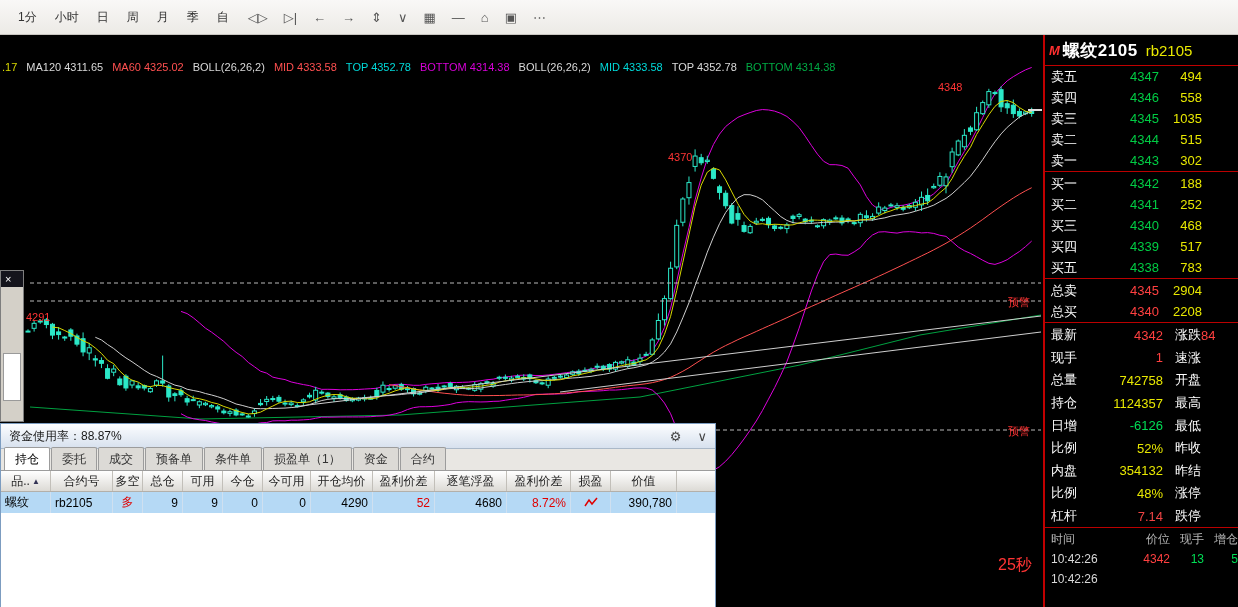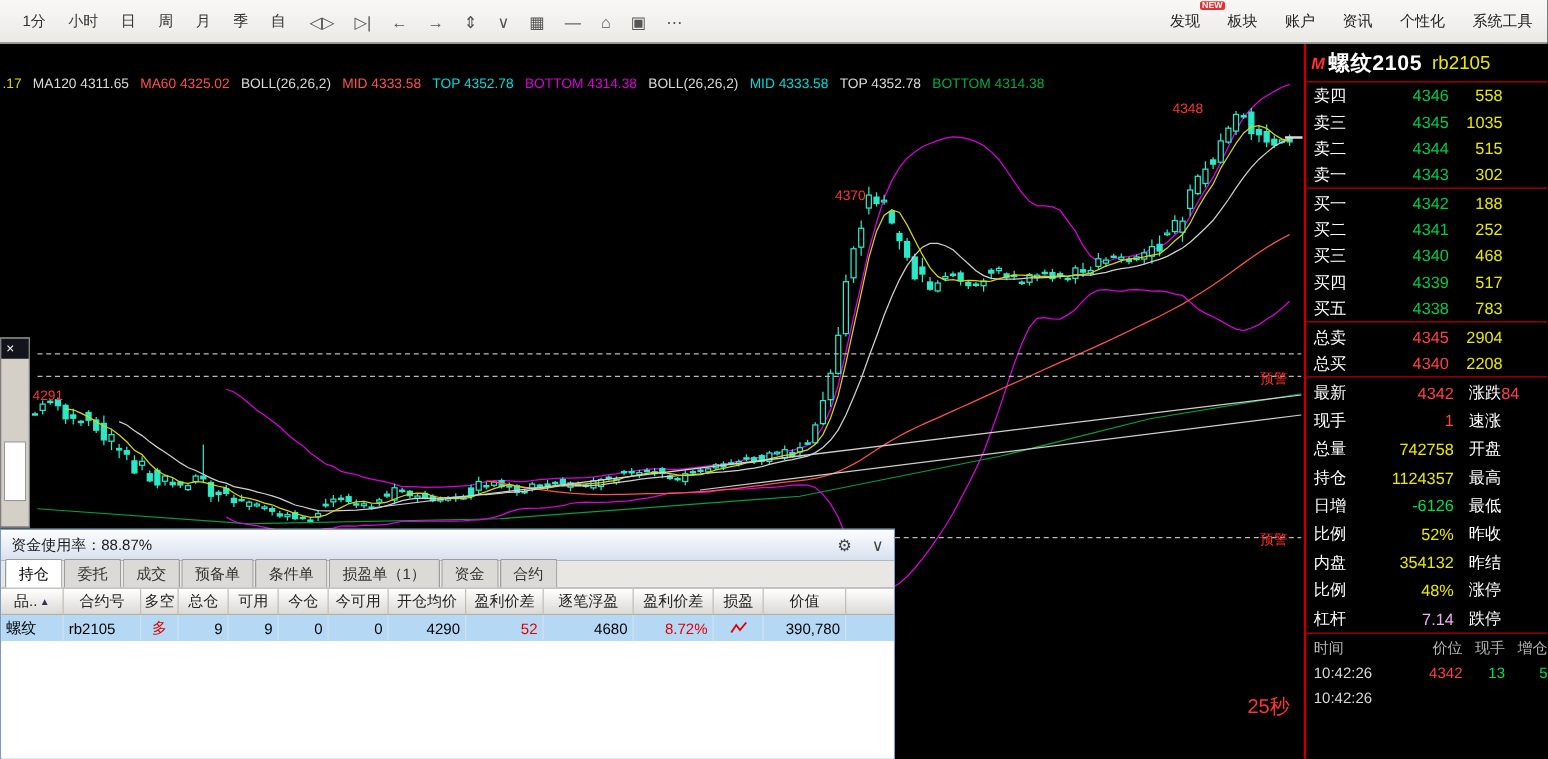--- a/index.html
+++ b/index.html
@@ -100,28 +100,20 @@
       <div class="tb-ic">←</div>
       <div class="tb-ic">→</div>
       <div class="tb-ic">⇕</div>
       <div class="tb-ic">∨</div>
       <div class="tb-ic">▦</div>
       <div class="tb-ic">—</div>
       <div class="tb-ic">⌂</div>
       <div class="tb-ic">▣</div>
       <div class="tb-ic">⋯</div>
     </div>
-  <div class="tb-right" id="tb-menu">
-      <div class="menu-item">发现<span class="badge">NEW</span></div>
-      <div class="menu-item">板块</div>
-      <div class="menu-item">账户</div>
-      <div class="menu-item">资讯</div>
-      <div class="menu-item">个性化</div>
-      <div class="menu-item">系统工具</div>
-    </div>
 </div>
 
 <div class="chart">
   <div class="indicator-line" id="ind-line"><span style="color: rgb(216, 216, 0);">.17</span><span style="color: rgb(217, 217, 217);">MA120 4311.65</span><span style="color: rgb(255, 80, 80);">MA60 4325.02</span><span style="color: rgb(217, 217, 217);">BOLL(26,26,2)</span><span style="color: rgb(255, 80, 80);">MID 4333.58</span><span style="color: rgb(0, 217, 217);">TOP 4352.78</span><span style="color: rgb(217, 0, 217);">BOTTOM 4314.38</span><span style="color: rgb(217, 217, 217);">BOLL(26,26,2)</span><span style="color: rgb(0, 217, 217);">MID 4333.58</span><span style="color: rgb(217, 217, 217);">TOP 4352.78</span><span style="color: rgb(0, 170, 68);">BOTTOM 4314.38</span></div>
   <svg id="chart-svg" width="1043" height="572">
       <polyline points="30,372 200,384 400,380 640,362 800,330 920,300 1041,280" fill="none" stroke="#00a040" stroke-width="1"></polyline>
       <polyline points="181,276.41751018395735 187.12,278.5923116297963 193.24,282.7431032487584 199.36,287.85624071444363 205.48,293.1702232812786 211.6,297.1608588741601 217.72,301.7701087957412 223.84,306.46547827106406 229.96,312.3803033415061 236.08,317.31800027788813 242.20000000000002,321.5241220014632 248.32,327.4468421663423 254.44,331.7653621197733 260.56,336.21666769628973 266.68,338.1289885276001 272.8,342.1363226271242 278.92,343.5225936765328 285.04,344.595554239615 291.16,346.9414822178842 297.28000000000003,348.3146706764619 303.4,349.5857918626789 309.52,350.61575229356276 315.64,352.5163130247929 321.76,354.3478689248932 327.88,354.2955938461455 334,354.4467109507714 340.12,354.8149345178117 346.24,354.72720598425076 352.36,354.6924920593501 358.48,354.42709450444454 364.6,354.0499077735276 370.72,353.6921840247469 376.84000000000003,353.2640464470587 382.96,351.40522793308446 389.08,350.36928562352114 395.2,349.4200007469917 401.32,349.2433385789773 407.44,349.7151631273355 413.56,350.3056991360627 419.68,350.29731764027747 425.8,349.40227893421434 431.92,348.7765112847028 438.04,348.31783388013537 444.16,347.7936333737198 450.28000000000003,347.4480830262146 456.40000000000003,347.5629340022424 462.52,347.3413029524054 468.64,347.0842073426884 474.76,346.493695250203 480.88,345.7109949836449 487,344.738710837948 493.12,344.1688023984825 499.24,342.73776739553796 505.36,341.99894450765714 511.48,341.3161843194048 517.6,340.4531282503922 523.72,340.1656574663739 529.84,340.1393200566854 535.96,340.57127433590904 542.08,340.47585214302853 548.2,339.9666587067313 554.32,339.27133250014595 560.44,338.51848848046575 566.5600000000001,337.673728085756 572.6800000000001,336.8525732901744 578.8,336.53698343663746 584.92,335.2633063856738 591.04,334.08491671011507 597.16,332.5480231149322 603.28,331.54466073216463 609.4,330.8005772111046 615.52,328.96661951906935 621.64,327.4327250422357 627.76,325.8832505076207 633.88,325.2170293789113 640,323.4834063679318 646.12,321.16806481074127 652.24,315.88665578118525 658.36,306.05733203186537 664.48,292.3356084024017 670.6,273.2205807549126 676.72,246.4068541083816 682.84,218.8330997090452 688.96,192.71887292265092 695.08,164.93949822440118 701.2,143.07074477280003 707.32,123.57857247337233 713.44,109.51382843473584 719.5600000000001,99.07653163416035 725.6800000000001,91.50906525471146 731.8000000000001,86.66738212280325 737.92,82.34294935241633 744.04,79.78497454469289 750.16,77.54414837301192 756.28,75.5427713738627 762.4,74.549128550776 768.52,74.9575781955391 774.64,76.14043747761752 780.76,78.33200256460077 786.88,81.43898939394057 793,86.50507901923265 799.12,92.60369469359648 805.24,101.20823572162408 811.36,110.38897553049901 817.48,119.18153889651512 823.6,126.28253432863858 829.72,129.66336979688276 835.84,129.69362677630124 841.96,130.52089758315014 848.08,133.23125090965004 854.2,141.78361495586432 860.32,149.93815487856773 866.44,161.58895197495985 872.5600000000001,170.0044330995479 878.6800000000001,174.053370293017 884.8000000000001,174.5842553314451 890.92,172.4160523989558 897.04,170.76041675368833 903.16,170.23569042412782 909.28,168.91121219562774 915.4,167.03757114650944 921.52,164.41901688550388 927.64,162.86378839368626 933.76,158.8273170872435 939.88,153.0232603328568 946,148.28133560079004 952.12,137.8967785375553 958.24,126.82556138199652 964.36,116.51262888764904 970.48,106.95829813643468 976.6,94.9405003620177 982.72,82.42837395948118 988.84,69.4820481301158 994.96,58.740560996129716 1001.08,51.807139621003444 1007.2,45.850976967643874 1013.32,41.66813404171626 1019.44,38.05854102250123 1025.56,34.83317319790149 1031.68,32.44992061031007" fill="none" stroke="#dd00dd" stroke-width="1"></polyline>
       <polyline points="181,378.7225407029364 187.12,382.0010913271435 193.24,383.71989324934475 199.36,384.7754765738555 205.48,385.519860306209 211.6,386.95056174527963 217.72,388.0668428365225 223.84,389.1949282776077 229.96,389.0918894305978 236.08,389.60255371791754 242.20000000000002,390.1638767549466 248.32,389.5095407749486 254.44,389.11192502519225 260.56,387.8396796379875 266.68,387.54477062104525 272.8,385.85331475143175 278.92,385.73466914085475 285.04,385.8244557439102 291.16,385.18716125698484 297.28000000000003,385.20491671174204 303.4,384.84868049464785 309.52,384.45466545898853 315.64,383.2774549839378 321.76,382.1483903492317 327.88,382.1641690555807 334,382.11257168209704 340.12,381.98498886448033 346.24,381.9641684159178 352.36,381.96661540328387 358.48,381.9611612254921 364.6,381.9074942958996 370.72,381.7013866949801 376.84000000000003,381.17849175831907 382.96,380.9184935624962 389.08,380.16723920522054 395.2,378.86169683686603 401.32,377.14235381102117 407.44,374.55021502792624 413.56,372.63991431343857 419.68,371.77196379184534 425.8,371.7359154899077 431.92,371.5473191290457 438.04,371.05837634524687 444.16,370.3189645527709 450.28000000000003,369.4200598646821 456.40000000000003,367.8008775045528 462.52,367.07761681599004 468.64,366.67888146792575 474.76,366.8380642842858 480.88,366.9614854977044 487,366.7973458396227 493.12,366.3458093967856 499.24,366.19425900357237 505.36,365.2203171458241 511.48,364.28099672204735 517.6,363.46479779107176 523.72,362.3077123772073 529.84,360.8278198883345 535.96,359.32611603605073 542.08,359.27291366140525 548.2,359.05152788971645 554.32,359.1084180277976 560.44,358.8524084606688 566.5600000000001,358.65029590307677 572.6800000000001,357.7798764832787 578.8,356.58560721652793 584.92,356.55762788067295 591.04,356.25518083402494 597.16,356.052129976355 603.28,355.66830337306965 609.4,355.0441661358873 615.52,355.03581316222335 621.64,354.5805081287326 627.76,353.93393461913 633.88,353.1052832417572 640,352.88050401535475 646.12,353.09077892000823 652.24,355.017633540323 658.36,360.480155181569 664.48,368.071190622828 670.6,378.7342345947527 676.72,393.93167302178153 682.84,407.6668655162248 688.96,418.6994975705675 695.08,429.0423875466404 701.2,433.94658334837914 707.32,436.6088450703901 713.44,435.36478038475434 719.5600000000001,431.66875574028745 725.6800000000001,426.2101020809714 731.8000000000001,419.606082241502 737.92,412.0546026983029 744.04,403.9247410872795 750.16,395.1740390416362 756.28,386.0218891530985 762.4,375.6131592169495 768.52,364.09681683063536 774.64,352.6142687460888 780.76,340.109980119365 786.88,326.61940883799616 793,310.2647014402464 799.12,293.13078564989337 805.24,274.32421852801417 811.36,255.93767805703828 817.48,239.85683754309503 823.6,226.68076382014988 829.72,219.60384758580403 835.84,219.05971401220086 841.96,220.06981331037423 848.08,220.2784436793827 854.2,216.88102352575515 860.32,212.69602681001925 866.44,205.46500488457423 872.5600000000001,199.98072686186424 878.6800000000001,197.05490661275508 884.8000000000001,196.70496076168456 890.92,197.48735163870515 897.04,198.1071965921692 903.16,196.93071136108483 909.28,196.64850359690172 915.4,197.0627697148375 921.52,197.9082623268023 927.64,197.6249631720566 933.76,198.4302577029939 939.88,200.2925202493625 946,201.3534010102194 952.12,206.62638904330925 958.24,212.0294778239222 964.36,215.69432877131476 970.48,218.40631810056038 976.6,221.72938802924364 982.72,225.237483955485 988.84,228.28944381181464 994.96,229.4042512408032 1001.08,227.41056324960664 1007.2,224.69394232515515 1013.32,220.45485550303783 1019.44,216.50162976214233 1025.56,211.5969521208317 1031.68,206.06143277055526" fill="none" stroke="#dd00dd" stroke-width="1"></polyline>
       <g>
         <line x1="28" y1="294.31805599480685" x2="28" y2="297.19192825359096" stroke="#2be8c8" stroke-width="1"></line>
@@ -811,20 +803,25 @@
 </div>
 
 <div class="quote">
   <div class="q-title">
     <span class="q-logo">M</span>
     <span class="q-name">螺纹2105</span>
     <span class="q-code">rb2105</span>
   </div>
   <div id="q-asks">
       <div class="q-row">
+        <span class="lab">卖五</span>
+        <span class="prc" style="color: rgb(0, 204, 68);">4347</span>
+        <span class="vol">494</span>
+      </div>
+      <div class="q-row">
         <span class="lab">卖四</span>
         <span class="prc" style="color: rgb(0, 204, 68);">4346</span>
         <span class="vol">558</span>
       </div>
       <div class="q-row">
         <span class="lab">卖三</span>
         <span class="prc" style="color: rgb(0, 204, 68);">4345</span>
         <span class="vol">1035</span>
       </div>
       <div class="q-row">
@@ -917,21 +914,21 @@
         <span class="val" style="color: rgb(232, 232, 0);">354132</span>
         <span class="rlab">昨结</span>
       </div>
       <div class="s-row">
         <span class="lab">比例</span>
         <span class="val" style="color: rgb(232, 232, 0);">48%</span>
         <span class="rlab">涨停</span>
       </div>
       <div class="s-row">
         <span class="lab">杠杆</span>
-        <span class="val" style="color: #f0abfc;">7.14</span>
+        <span class="val" style="color: #ef4444;">7.14</span>
         <span class="rlab">跌停</span>
       </div>
     </div>
   <div class="q-sep"></div>
   <div class="tape-h" id="tape-h">
       <span class="tc0">时间</span>
       <span class="tc1">价位</span>
       <span class="tc2">现手</span>
       <span class="tc3">增仓</span>
     </div>

